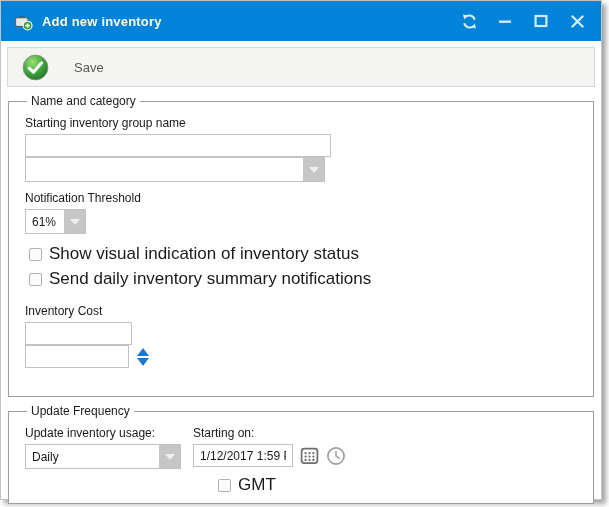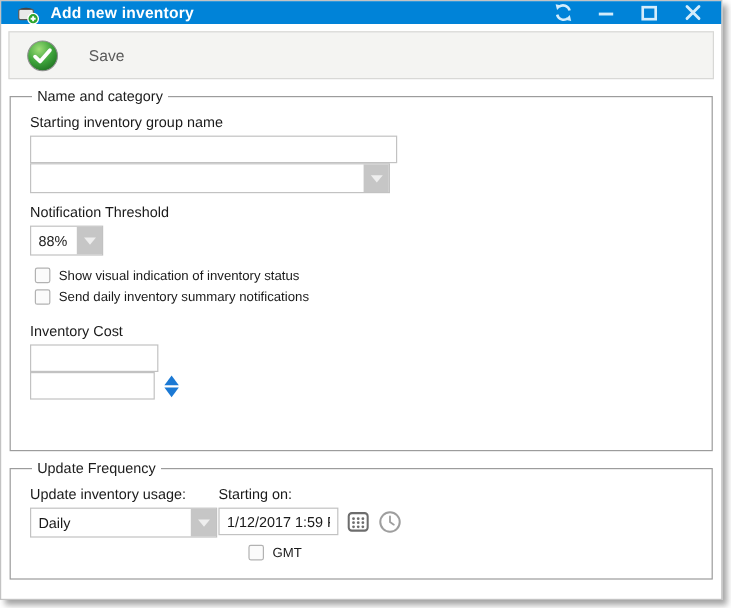--- a/index.html
+++ b/index.html
@@ -9,21 +9,21 @@
   .window {
     position: absolute; left: 0; top: 0;
     width: 602px; height: 500px;
     background: #fff;
     border: 1px solid #c3c3c3;
     box-shadow: 4px 4px 5px rgba(90,90,90,0.55);
   }
 
   
   .titlebar {
-    height: 19px; background: #0083d8;
+    height: 40px; background: #0083d8;
     display: flex; align-items: center;
     padding: 0 8px 0 12px; gap: 9px;
   }
   .titlebar .title { color: #fff; font-weight: bold; font-size: 13px; flex: 1; letter-spacing: .2px; }
   .win-controls { display: flex; align-items: center; gap: 4px; }
   .ctrl-btn { width: 32px; height: 26px; display: flex; align-items: center; justify-content: center; cursor: pointer; }
 
   
   .toolbar {
     margin: 6px 6px 0 6px;
@@ -74,28 +74,28 @@
   .w-threshold { width: 61px; }
   .w-usage { width: 156px; }
 
   .cb-row { display: flex; align-items: center; gap: 7px; margin: 5px 0 0 4px; cursor: pointer; }
   .cb-row.first-cb { margin-top: 10px; }
   .checkbox {
     width: 13px; height: 13px; flex: 0 0 13px;
     border: 1px solid #b2b2b2; border-radius: 2px;
     background: #fbfbfb;
   }
-  .cb-label { font-size: 11px; color: #1a1a1a; }
+  .cb-label { font-size: 17px; color: #1a1a1a; }
 
   .count-row { display: flex; align-items: center; }
   .spinner { display: flex; flex-direction: column; gap: 2px; margin-left: 8px; cursor: pointer; }
   .sp-up   { width: 0; height: 0; border-left: 6px solid transparent; border-right: 6px solid transparent; border-bottom: 8px solid #1b79d4; }
   .sp-down { width: 0; height: 0; border-left: 6px solid transparent; border-right: 6px solid transparent; border-top: 8px solid #1b79d4; }
 
-  .freq-columns { display: flex; gap: 1px; }
+  .freq-columns { display: flex; gap: 12px; }
   .date-row { display: flex; align-items: center; gap: 7px; }
   .icon-btn { display: flex; align-items: center; justify-content: center; cursor: pointer; }
   .gmt-row { margin: 8px 0 0 25px; }
 
   .mt-cost { margin-top: 15px; }
   .mt-count { margin-top: 13px; }
 </style>
 </head>
 <body>
 
@@ -169,21 +169,21 @@
 
     <div class="combo w-category">
       <span class="val"></span>
       <span class="dd-btn">
           <span class="dd-arrow"></span>
         </span>
     </div>
 
     <label class="fld-label">Notification Threshold</label>
     <div class="combo w-threshold">
-      <span class="val">88%</span>
+      <span class="val">61%</span>
       <span class="dd-btn">
           <span class="dd-arrow"></span>
         </span>
     </div>
 
     <div class="cb-row first-cb">
       <span class="checkbox"></span>
       <span class="cb-label">Show visual indication of inventory status</span>
     </div>
     <div class="cb-row">

